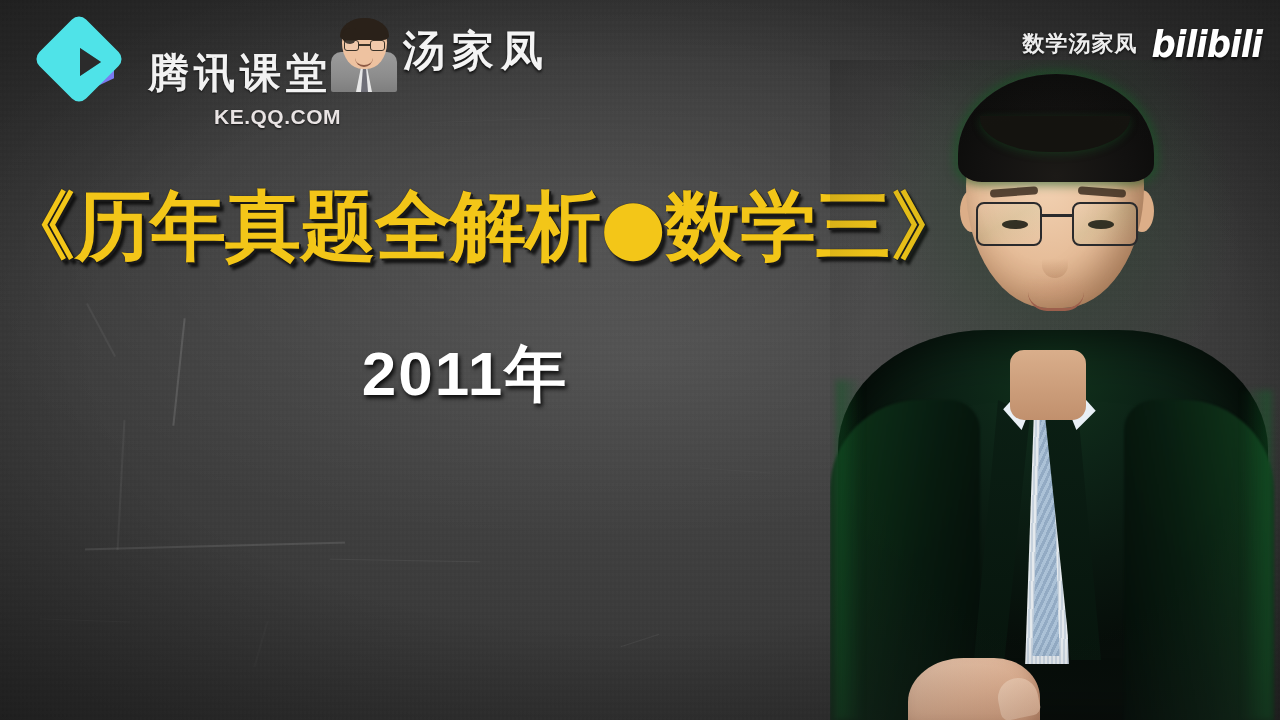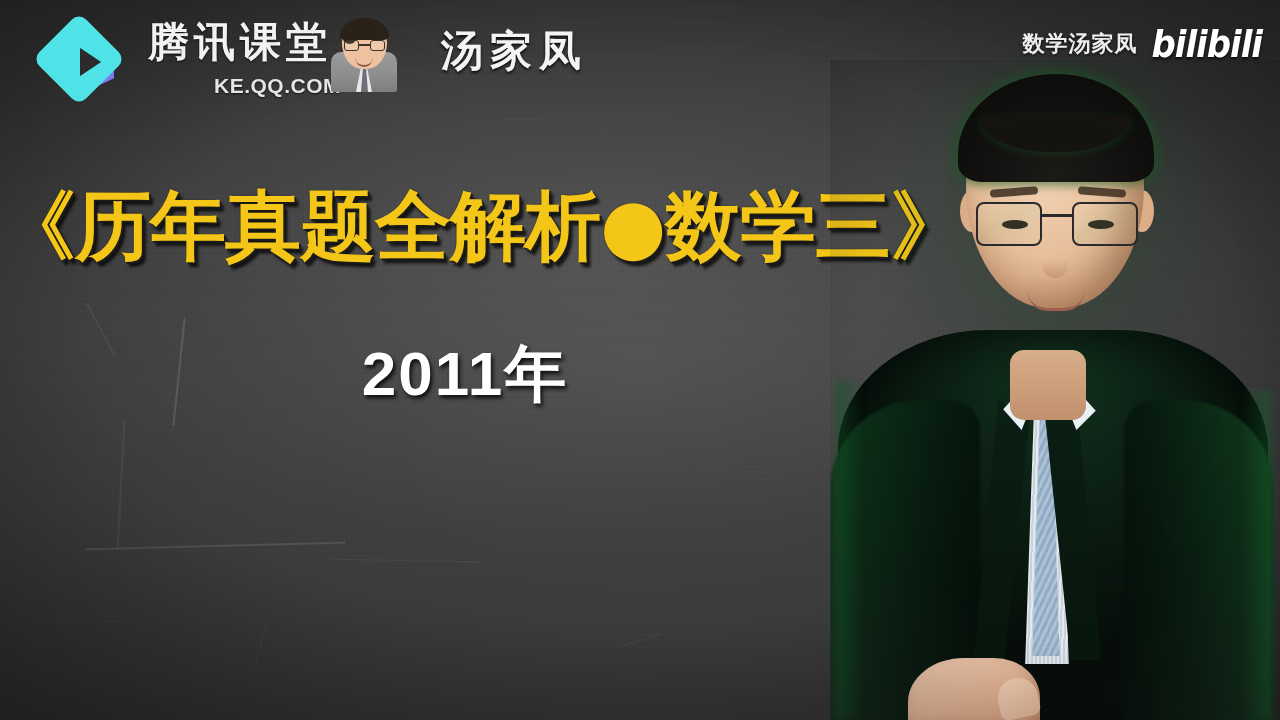--- a/index.html
+++ b/index.html
@@ -98,20 +98,21 @@
   }
   .brand-text { margin-left: 16px; padding-top: 10px; }
   .brand-name {
     color: #f2f2f2;
     font-size: 41px;
     font-weight: 700;
     letter-spacing: 5px;
     line-height: 1;
     text-shadow: 0 1px 2px rgba(0,0,0,.7);
     font-family: "DejaVu Sans", "Liberation Sans", sans-serif;
+    margin-top: 31px;
   }
   .brand-url {
     margin-top: 11px;
     margin-left: 66px;
     color: #e9e4e4;
     font-size: 21px;
     font-weight: 600;
     letter-spacing: 0.5px;
     text-shadow: 0 1px 2px rgba(0,0,0,.7);
   }
@@ -192,21 +193,20 @@
     width: 11px; height: 1.6px;
     background: #3a3228;
   }
   .av-mouth {
     position: absolute; left: 30px; top: 48px;
     width: 18px; height: 7px;
     border-bottom: 2px solid #8d5b45;
     border-radius: 0 0 10px 10px;
   }
   .teacher-name {
-    margin-left: 38px;
     color: #f4f4f4;
     font-size: 42px;
     font-weight: 700;
     letter-spacing: 7px;
     text-shadow: 0 2px 3px rgba(0,0,0,.8);
     font-family: "DejaVu Serif", "Liberation Serif", serif;
   }
 
   
   .watermark {

